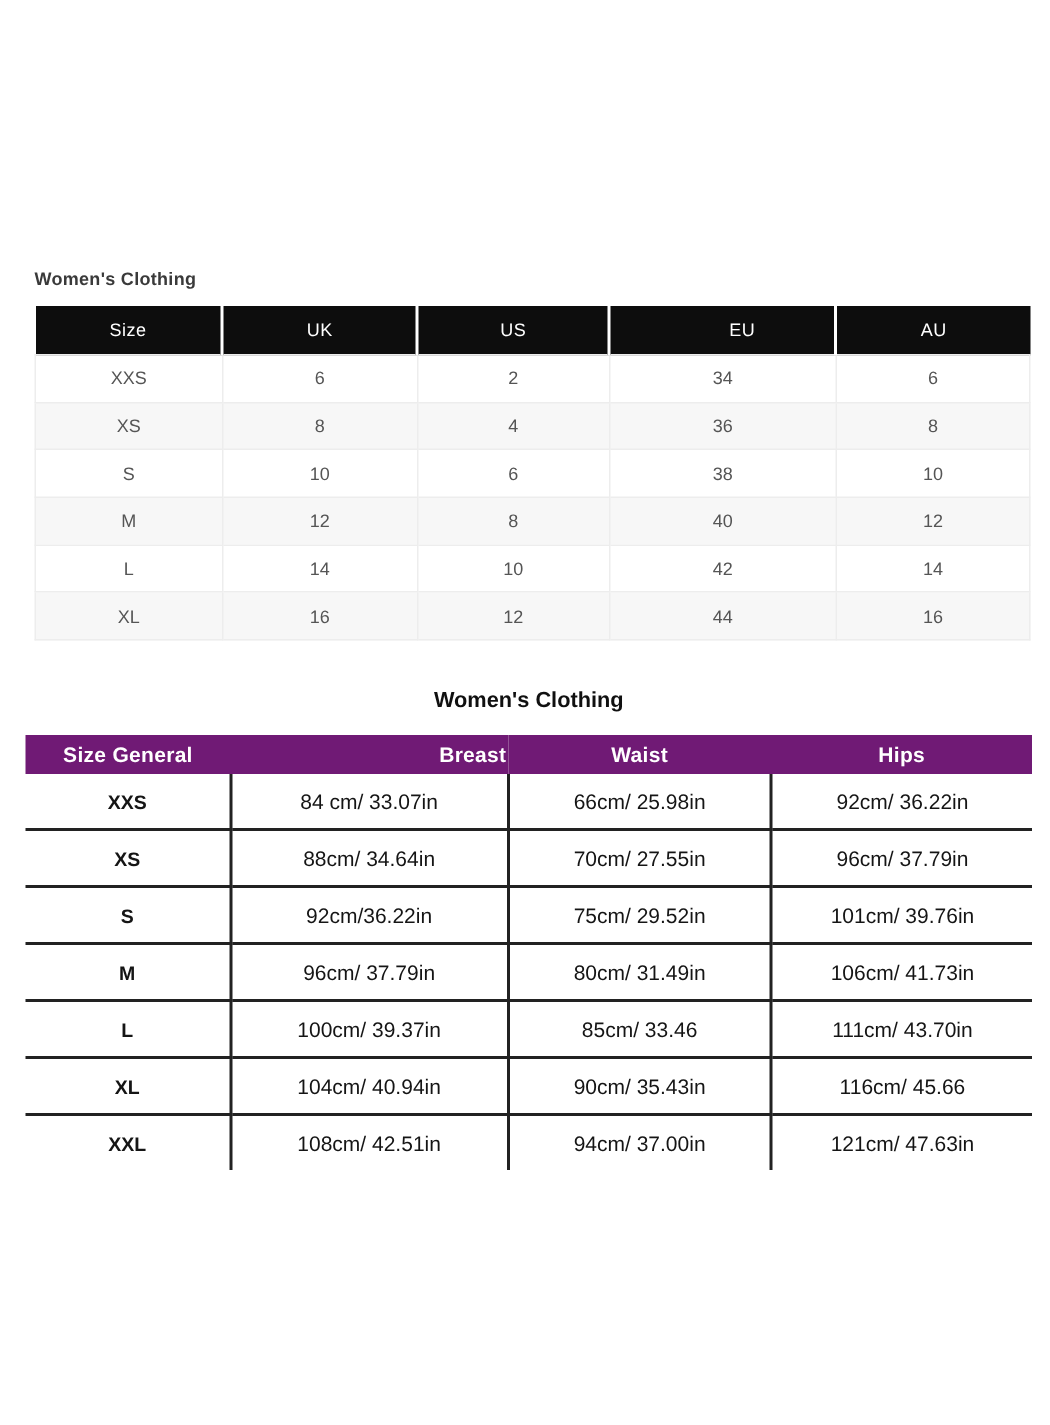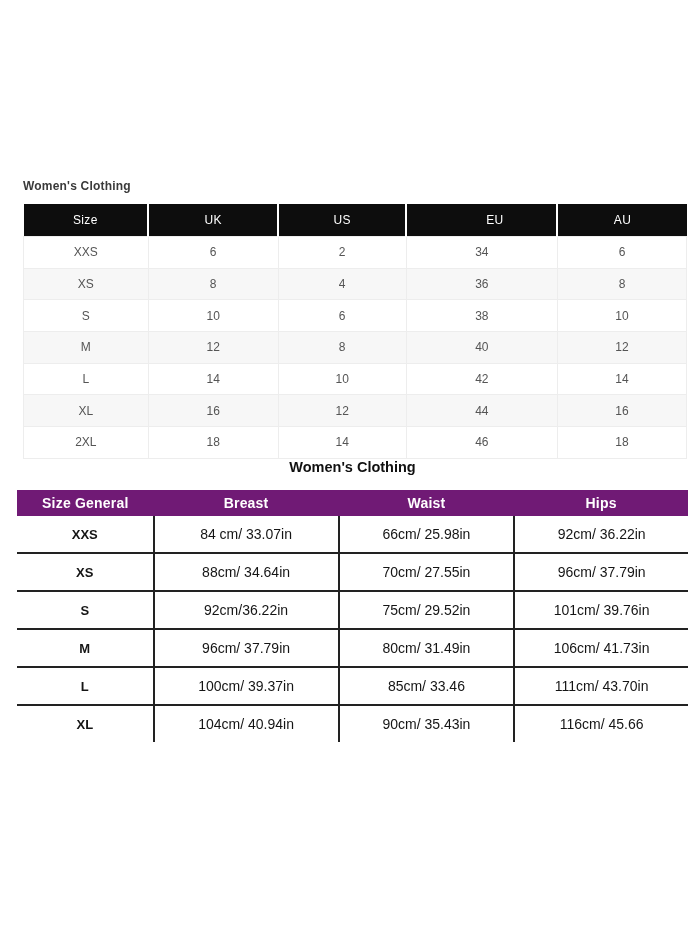--- a/index.html
+++ b/index.html
@@ -38,21 +38,21 @@
   .t2-title {
     position:absolute; left:17px; top:459px; width:671px;
     text-align:center; font-size:14.5px; font-weight:700; color:#101010;
   }
   #table2 { position:absolute; left:17px; top:490px; width:671px; }
   #table2 th {
     background:#701a75; color:#ffffff; font-size:14px; font-weight:700;
     height:24px; text-align:center; letter-spacing:.2px;
   }
   #table2 th:nth-child(1) { width:20.3%; }
-  #table2 th:nth-child(2) { width:27.6%; }
+  #table2 th:nth-child(2) { width:27.6%;text-align:right; }
   #table2 th:nth-child(3) { width:26.2%; }
   #table2 th:nth-child(4) { width:25.9%; }
   #table2 td {
     height:34px; text-align:center; vertical-align:middle;
     font-size:14px; font-weight:400; color:#151515;
     border-right:2px solid #222222; border-bottom:2px solid #222222;
     background:#ffffff;
   }
   #table2 td:last-child { border-right:none; }
   #table2 tbody tr:last-child td { border-bottom:none; }
@@ -111,27 +111,20 @@
           <td>42</td>
           <td>14</td>
         </tr>
         <tr>
           <td>XL</td>
           <td>16</td>
           <td>12</td>
           <td>44</td>
           <td>16</td>
         </tr>
-        <tr>
-          <td>2XL</td>
-          <td>18</td>
-          <td>14</td>
-          <td>46</td>
-          <td>18</td>
-        </tr>
       </tbody>
   </table>
 
   <div class="t2-title">Women's Clothing</div>
 
   <table id="table2">
     <thead>
       <tr>
           <th>Size General</th>
           <th>Breast</th>
@@ -169,16 +162,22 @@
           <td>100cm/ 39.37in</td>
           <td>85cm/ 33.46</td>
           <td>111cm/ 43.70in</td>
         </tr>
         <tr>
           <td>XL</td>
           <td>104cm/ 40.94in</td>
           <td>90cm/ 35.43in</td>
           <td>116cm/ 45.66</td>
         </tr>
+        <tr>
+          <td>XXL</td>
+          <td>108cm/ 42.51in</td>
+          <td>94cm/ 37.00in</td>
+          <td>121cm/ 47.63in</td>
+        </tr>
       </tbody>
   </table>
 
 </div>
 
 </body></html>

